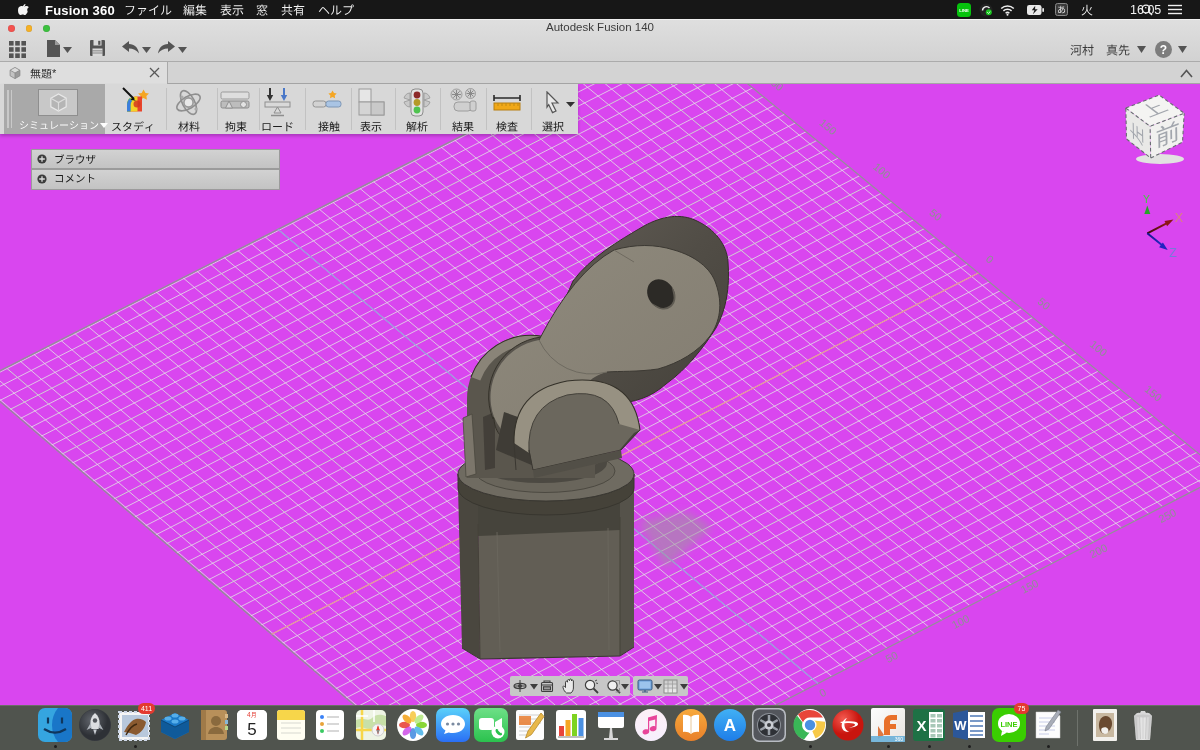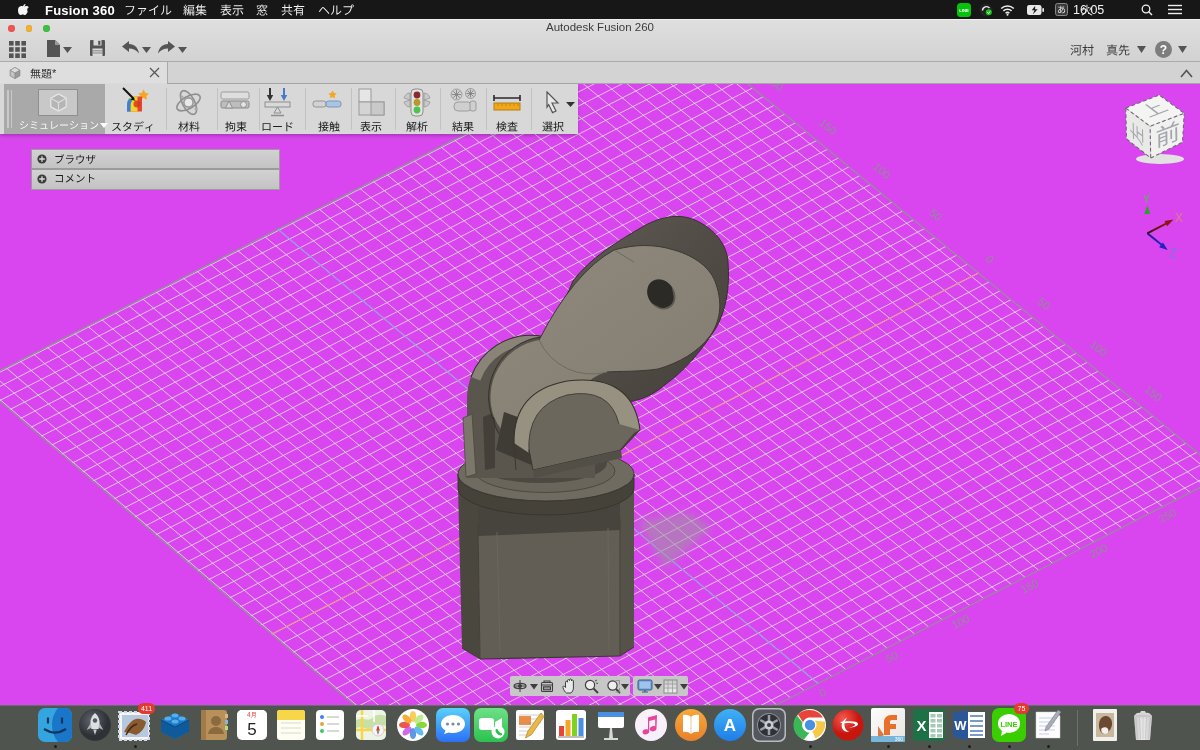--- a/index.html
+++ b/index.html
@@ -139,36 +139,36 @@
         <svg width="9" height="9" viewBox="0 0 1000 1000" style="display:block;overflow:visible" fill="#f0f0f0">
           <use href="#g0" x="0"></use>
         </svg>
       </div>
     </div>
 <div class="abs" style="left:1081px;top:4px">
       <svg width="12" height="12" viewBox="0 0 1000 1000" style="display:block;overflow:visible" fill="#f2f2f2">
         <use href="#g45" x="0"></use>
       </svg>
     </div>
-<div class="abs" style="left:1073px;top:3px;color:#f2f2f2;font-size:12.5px">16:05</div>
+<div class="abs" style="left:1130px;top:3px;color:#f2f2f2;font-size:12.5px">16:05</div>
 <svg class="abs" style="left:1141px;top:3.5px" width="12" height="12" viewBox="0 0 12 12">
 <circle cx="5" cy="5" r="3.8" stroke="#f0f0f0" stroke-width="1.3" fill="none"></circle>
       <line x1="7.8" y1="7.8" x2="11" y2="11" stroke="#f0f0f0" stroke-width="1.4"></line>
     </svg>
 <svg class="abs" style="left:1168px;top:4px" width="14" height="11" viewBox="0 0 14 11" stroke="#f0f0f0" stroke-width="1.4">
 <line x1="0" y1="1.5" x2="14" y2="1.5"></line>
       <line x1="0" y1="5.5" x2="14" y2="5.5"></line>
       <line x1="0" y1="9.5" x2="14" y2="9.5"></line>
     </svg>
 <div class="abs" style="left:0;top:19px;width:1200px;height:43px;background:linear-gradient(#dfdfdf,#d2d2d2);border-bottom:1px solid #ababab"></div>
 <div class="abs" style="left:0;top:19px;width:1200px;height:1px;background:#f0f0f0"></div>
 <div class="abs" style="left:8px;top:25px;width:6.8px;height:6.8px;border-radius:50%;background:#f4534f;box-shadow:inset 0 0 1px rgba(0,0,0,.3)"></div>
 <div class="abs" style="left:25.6px;top:25px;width:6.8px;height:6.8px;border-radius:50%;background:#f6b126;box-shadow:inset 0 0 1px rgba(0,0,0,.3)"></div>
 <div class="abs" style="left:43.2px;top:25px;width:6.8px;height:6.8px;border-radius:50%;background:#3cc13f;box-shadow:inset 0 0 1px rgba(0,0,0,.3)"></div>
-<div class="abs" style="left:0;top:21px;width:1200px;text-align:center;font-size:11.5px;color:#3c3c3c">Autodesk Fusion 260</div>
+<div class="abs" style="left:0;top:21px;width:1200px;text-align:center;font-size:11.5px;color:#3c3c3c">Autodesk Fusion 140</div>
 <svg class="abs" style="left:9px;top:41px" width="18" height="18" viewBox="0 0 18 18" fill="#545454">
 <rect x="0" y="0" width="4.6" height="4.6"></rect>
       <rect x="6.2" y="0" width="4.6" height="4.6"></rect>
       <rect x="12.4" y="0" width="4.6" height="4.6"></rect>
 <rect x="0" y="6.2" width="4.6" height="4.6"></rect>
       <rect x="6.2" y="6.2" width="4.6" height="4.6"></rect>
       <rect x="12.4" y="6.2" width="4.6" height="4.6"></rect>
 <rect x="0" y="12.4" width="4.6" height="4.6"></rect>
       <rect x="6.2" y="12.4" width="4.6" height="4.6"></rect>
       <rect x="12.4" y="12.4" width="4.6" height="4.6"></rect>

